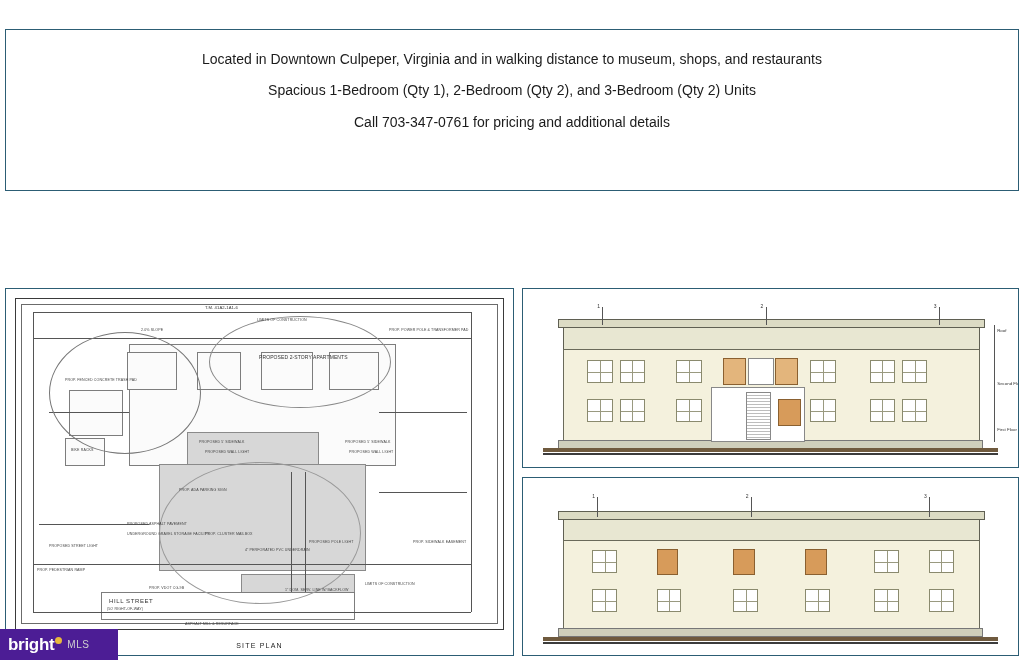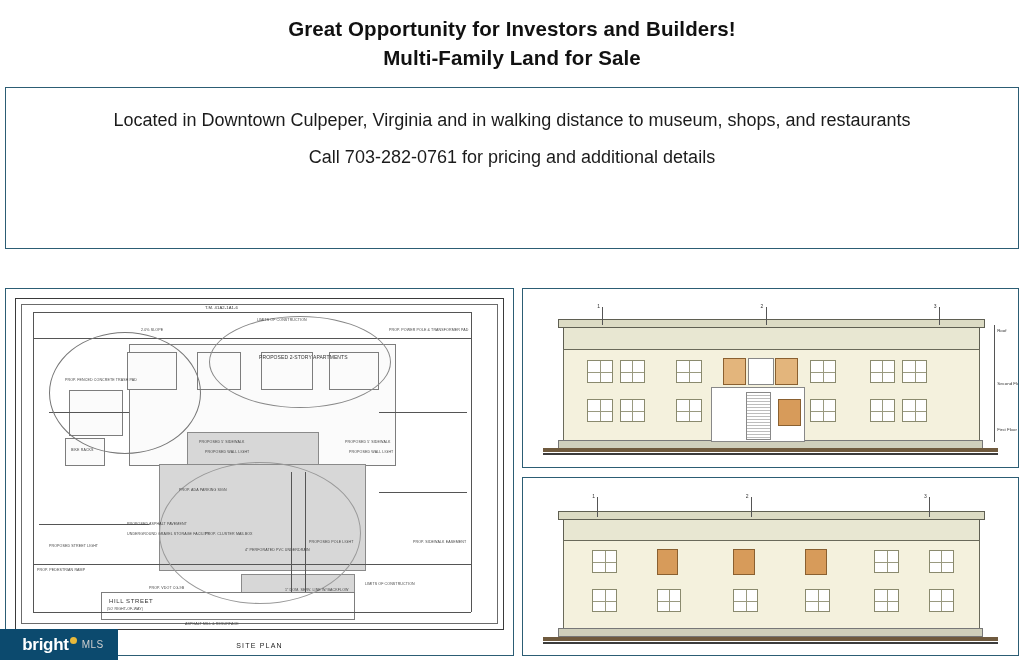--- a/index.html
+++ b/index.html
@@ -45,21 +45,21 @@
   
   .features {
     margin: 15px 5px 0 5px;
     border: 1.3px solid #2c5d74;
     padding: 13px 10px 12px 10px;
     box-sizing: border-box;
     height: 162px;
   }
   .feature-line {
     text-align: center;
-    font-size: 18px;
+    font-size: 14px;
     line-height: 1.34;
     padding: 6.5px 0;
     color: #1b1b1b;
   }
 
   
   .images {
     position: absolute;
     left: 5px;
     right: 5px;
@@ -243,26 +243,25 @@
     color: #333;
   }
 
   
   .watermark {
     position: absolute;
     left: 0;
     bottom: 0;
     width: 118px;
     height: 31px;
-    background: #0c4a6e;
+    background: #4c1d95;
     display: flex;
     align-items: center;
     padding-left: 8px;
     box-sizing: border-box;
-    justify-content: center;
   }
   .wm-bright {
     color: #ffffff;
     font-size: 17px;
     font-weight: bold;
     letter-spacing: -0.3px;
   }
   .wm-dot {
     display: inline-block;
     width: 7px;
@@ -279,29 +278,26 @@
     margin-left: 4px;
     letter-spacing: 0.5px;
   }
 </style>
 </head>
 <body>
 
 <div class="sheet">
 
   <div class="header">
-    <div class="headline">
-      <div>Great Opportunity for Investors and Builders!</div>
-      <div>Multi-Family Land for Sale</div>
-    </div>
   </div>
 
   <div class="features">
     <div class="feature-line">Located in Downtown Culpeper, Virginia and in walking distance to museum, shops, and restaurants</div>
-    <div class="feature-line">Call 703-282-0761 for pricing and additional details</div>
+    <div class="feature-line">Spacious 1-Bedroom (Qty 1), 2-Bedroom (Qty 2), and 3-Bedroom (Qty 2) Units</div>
+    <div class="feature-line">Call 703-347-0761 for pricing and additional details</div>
   </div>
 
   <div class="images">
 
     <div class="panel site">
       <div class="siteplan">
         <div class="sp-border"></div>
         <div class="sp-inner"></div>
 
         <div class="sp-white-block" style="left:120px; top:52px; width:265px; height:120px;"></div>

